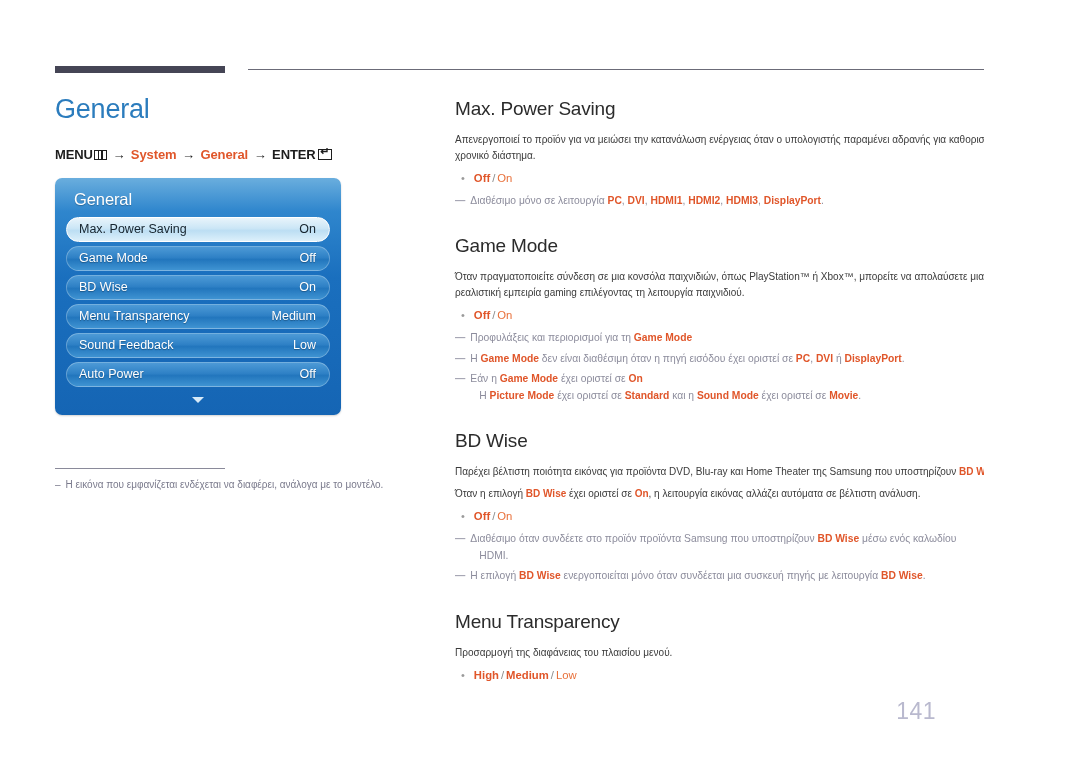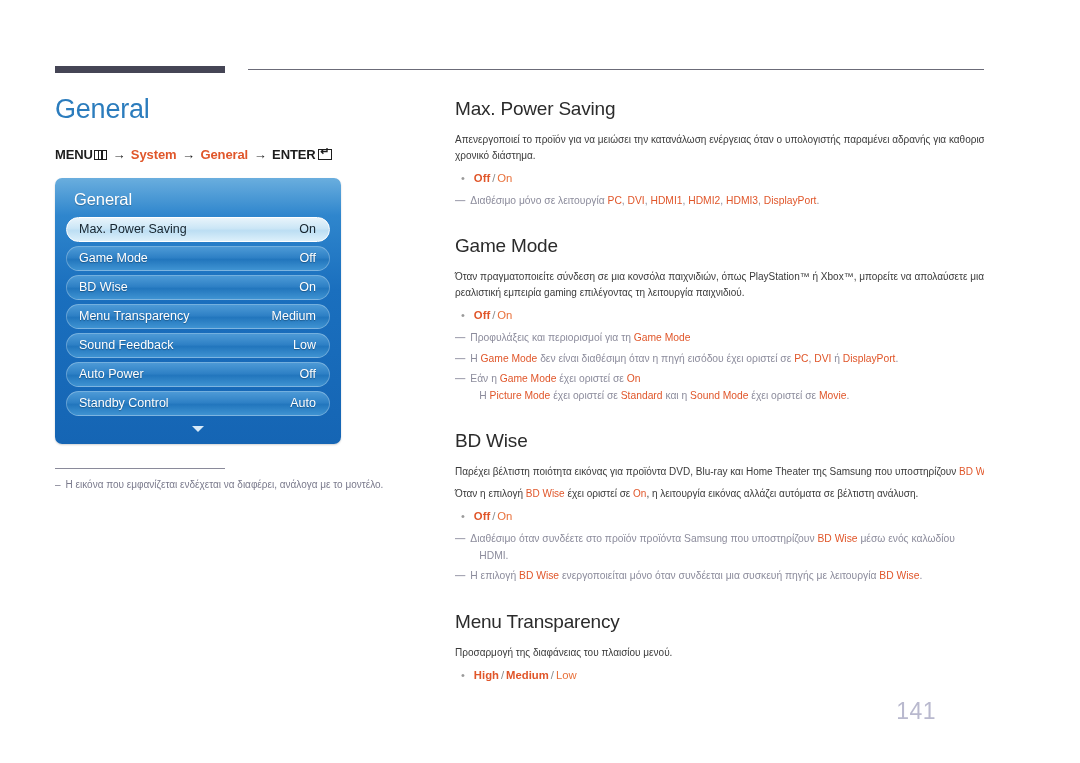--- a/index.html
+++ b/index.html
@@ -206,21 +206,21 @@
     margin: 4px 0 2px 0;
   }
   .nt .ndash {
     flex: 0 0 auto;
     color: #a5a5b3;
     font-weight: bold;
     letter-spacing: -1px;
   }
   .nt .ntxt { flex: 1 1 auto; }
   .nt .sub { display: block; padding-left: 9px; }
-  .hl { color: #e0562a; font-weight: normal; margin-top: 36px; }
+  .hl { color: #e0562a; font-weight: bold; margin-top: 36px; }
 
   
   .pg-num {
     position: absolute;
     right: 48px; bottom: 38px;
     font-size: 23px;
     color: #b9b9ce;
     letter-spacing: 0.5px;
   }
 </style>
@@ -265,24 +265,20 @@
         <span class="label">Menu Transparency</span>
         <span class="value">Medium</span>
       </div>
       <div class="osd-row">
         <span class="label">Sound Feedback</span>
         <span class="value">Low</span>
       </div>
       <div class="osd-row">
         <span class="label">Auto Power</span>
         <span class="value">Off</span>
-      </div>
-      <div class="osd-row">
-        <span class="label">Standby Control</span>
-        <span class="value">Auto</span>
       </div>
 
       <div class="osd-arrow">
         <span class="tri"></span>
       </div>
     </div>
   </div>
 
   <div class="left-note-wrap">
     <div class="note-rule"></div>

